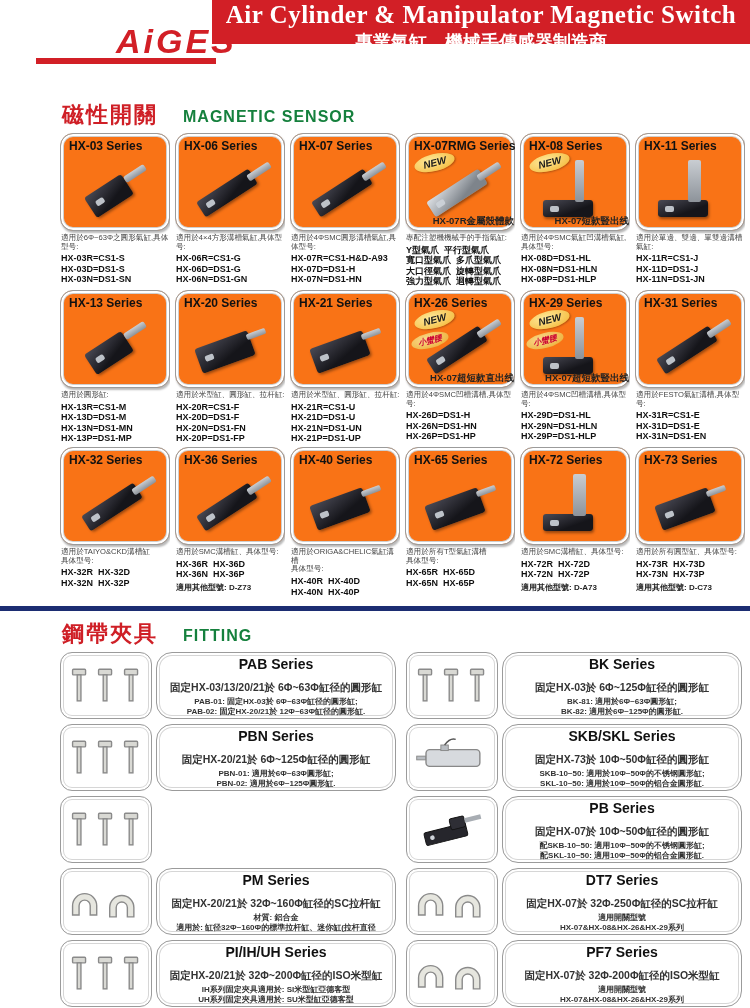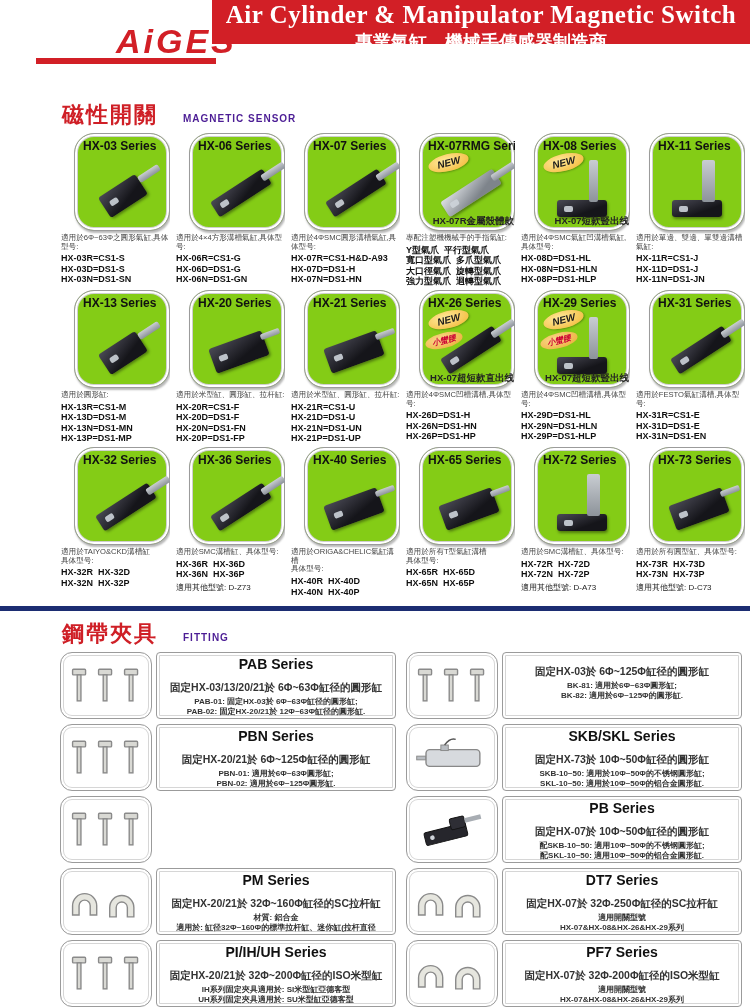--- a/index.html
+++ b/index.html
@@ -8,26 +8,26 @@
   .hdr{position:relative;height:92px;}
   .banner{position:absolute;top:0;left:212px;right:0;height:44px;background:#d21f26;text-align:center;color:#fff;}
   .banner .t1{font-family:"Liberation Serif",serif;font-weight:bold;font-size:25px;line-height:30px;letter-spacing:.5px;}
   .banner .t2{display:inline-block;font-size:18px;font-weight:bold;line-height:24px;border-bottom:2px solid #fff;padding:0 10px 13px;}
   .logo{position:absolute;top:20px;left:116px;color:#d21f26;font-size:34px;font-weight:bold;font-style:italic;letter-spacing:3px;line-height:34px;}
   .logo .reg{font-size:13px;vertical-align:super;font-style:normal;}
   .logobar{position:absolute;top:58px;left:36px;width:180px;height:6px;background:#d21f26;}
   
   .sechead{display:flex;align-items:baseline;gap:12px;margin:8px 0 3px 62px;}
   .sechead .cn{font-family:"Liberation Serif",serif;color:#cf1f26;font-size:22px;font-weight:bold;letter-spacing:2px;}
-  .sechead .en{color:#4c1d95;font-weight:bold;font-size:10px;letter-spacing:1px;padding-left:13px;}
+  .sechead .en{color:#15803d;font-weight:bold;font-size:16px;letter-spacing:1px;padding-left:13px;}
   
   #sensor-grid{display:grid;grid-template-columns:repeat(6,1fr);gap:4px 5px;margin:0 5px 0 60px;}
   .scard{height:153px;overflow:hidden;}
-  .sbox{position:relative;height:96px;border:1px solid #9b9b9b;border-radius:20px;background:#84cc16;
-        box-shadow:1px 2px 2px rgba(0,0,0,.28), inset 0 0 0 2px #fff, inset 0 0 0 3px #cfcfcf;margin-left:14px;}
+  .sbox{position:relative;height:96px;border:1px solid #9b9b9b;border-radius:13px;background:#f97316;
+        box-shadow:1px 2px 2px rgba(0,0,0,.28), inset 0 0 0 2px #fff, inset 0 0 0 3px #cfcfcf;}
   .stitle{font-size:12px;font-weight:bold;padding:5px 0 0 8px;white-space:nowrap;}
   .simg{position:absolute;left:4px;right:4px;top:18px;bottom:2px;}
   .simg i{display:block;}
   .simg .body{position:absolute;left:16px;top:32px;width:62px;height:18px;border-radius:3px;
         background:linear-gradient(160deg,#4a4a55,#15151a 65%);transform:rotate(-33deg);box-shadow:1px 2px 3px rgba(0,0,0,.4);}
   .simg .body::after{content:"";position:absolute;left:7px;top:50%;margin-top:-3px;width:9px;height:6px;background:#cdd3d9;border-radius:2px;opacity:.9;}
   .simg .cable{position:absolute;left:66px;top:16px;width:26px;height:7px;border-radius:2px;
         background:linear-gradient(#c9cdd2,#8d939a);transform:rotate(-33deg);}
   .simg[data-variant="wedge"] .body{width:44px;height:24px;left:22px;top:32px;}
   .simg[data-variant="wedge"] .cable{left:58px;top:18px;width:24px;}
@@ -38,34 +38,34 @@
   .simg[data-variant="block"] .body{width:56px;height:26px;transform:rotate(-20deg);left:17px;top:30px;}
   .simg[data-variant="block"] .cable{transform:rotate(-20deg);left:66px;top:22px;width:20px;height:6px;}
   .badge{position:absolute;font-weight:bold;font-style:italic;transform:rotate(-14deg);border-radius:50%;z-index:3;}
   .badge.new{left:8px;top:20px;padding:3px 9px;font-size:10px;color:#1a1a1a;
         background:radial-gradient(ellipse at 40% 35%,#ffe99a,#f2b531);box-shadow:1px 1px 2px rgba(0,0,0,.3);}
   .badge.b2{left:5px;top:42px;padding:2px 7px;font-size:8px;color:#c03;
         background:radial-gradient(ellipse at 40% 35%,#fada8d,#eaaa2e);}
   .scap{position:absolute;bottom:2px;left:0;width:100%;text-align:right;font-size:9.5px;font-weight:bold;color:#222;z-index:2;}
   .sdesc{font-size:7.6px;color:#444;margin:3px 0 2px 1px;white-space:pre-line;line-height:1.15;}
   .smodels{font-size:9px;font-weight:bold;color:#101010;white-space:pre-line;line-height:1.16;margin-left:1px;}
-  .sextra{font-size:8px;font-weight:normal;color:#222;margin:2px 0 8px 1px;}
+  .sextra{font-size:8px;font-weight:bold;color:#222;margin:2px 0 8px 1px;}
   
   .navy{height:5px;background:#1c2d72;margin:6px 0 1px;}
   
   #fitting-grid{display:grid;grid-template-columns:1fr 1fr;gap:5px 10px;margin:1px 8px 0 60px;}
   .fitem{display:flex;gap:4px;height:67px;}
   .fimg{width:90px;flex:none;border:1px solid #9b9b9b;border-radius:12px;background:#fff;
         box-shadow:inset 0 0 0 2px #fff, inset 0 0 0 3px #d6d6d6;display:flex;align-items:center;justify-content:center;}
   .fimg svg{display:none;}
   .fimg[data-variant="clamps"] .v-clamps{display:block;}
   .fimg[data-variant="cyl"] .v-cyl{display:block;}
   .fimg[data-variant="block"] .v-block{display:block;}
   .fimg[data-variant="arch"] .v-arch{display:block;}
-  .fbody{flex:1;border:1px solid #9b9b9b;border-radius:4px;background:#fff;
+  .fbody{flex:1;border:1px solid #9b9b9b;border-radius:16px;background:#fff;
         box-shadow:inset 0 0 0 2px #fff, inset 0 0 0 3px #d6d6d6;padding:3px 8px 2px;text-align:center;overflow:hidden;}
   .ftitle{font-size:14px;font-weight:bold;color:#101010;}
   .fsub{font-size:10.5px;font-weight:bold;color:#333;margin-top:9px;}
   .flines{font-size:8px;color:#333;font-weight:bold;white-space:pre-line;line-height:1.3;margin-top:2px;}
 </style>
 </head>
 <body>
 
 <div class="hdr">
   <div class="logo"><span>AiGES</span><span class="reg">®</span></div>
@@ -424,20 +424,21 @@
             <rect x="11" y="12" width="4" height="28"></rect>
           <rect x="34" y="6" width="14" height="6" rx="1"></rect>
             <rect x="39" y="12" width="4" height="28"></rect>
           <rect x="62" y="6" width="14" height="6" rx="1"></rect>
             <rect x="67" y="12" width="4" height="28"></rect>
         </g>
       </svg>
 
     </div>
     <div class="fbody">
+      <div class="ftitle">BK Series</div>
       <div class="fsub">固定HX-03於 6Φ~125Φ缸径的圓形缸</div>
       <div class="flines">BK-81: 適用於6Φ~63Φ圓形缸;
 BK-82: 適用於6Φ~125Φ的圓形缸.</div>
     </div>
   </div>
 
   <div class="fitem">
     <div class="fimg" data-variant="clamps">
       <svg class="v-clamps" width="78" height="46" viewBox="0 0 84 48">
         <g fill="#d9d9d4" stroke="#8a8a8a" stroke-width="1.5">

